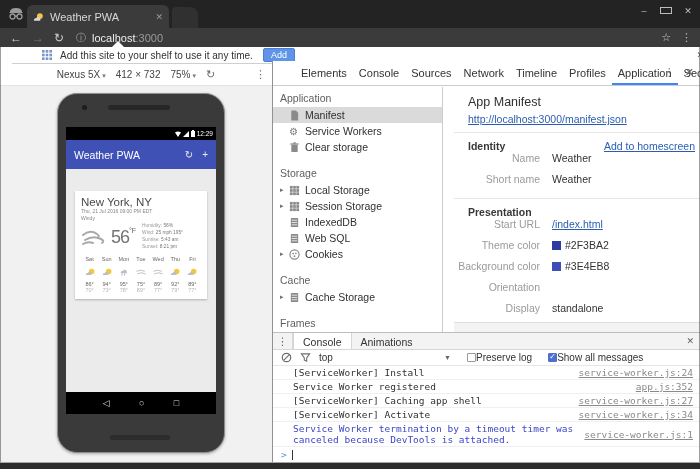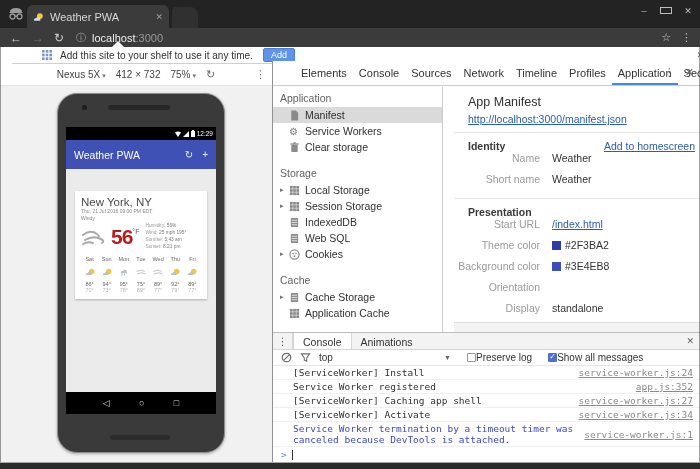--- a/index.html
+++ b/index.html
@@ -48,21 +48,21 @@
   .statusbar { height:13px; background:#000; color:#fff; display:flex; align-items:center; justify-content:flex-end; gap:2px; padding-right:3px; }
   .st-time { font-size:6.5px; }
   .appbar { height:29px; background:#3f51b5; color:#fff; display:flex; align-items:center; padding:0 8px; }
   .appbar-title { font-size:10.5px; flex:1; }
   .appbar-ic { margin-left:9px; font-size:10px; color:#e8eaf6; }
   .app-content { flex:1; position:relative; }
   .card { position:absolute; left:9px; right:9px; top:11px; background:#fff; box-shadow:0 1px 2px rgba(0,0,0,.25); padding:5px 6px 6px 6px;margin-top:11px; }
   .city { font-size:11.5px; color:#4a4a4a; }
   .date, .cond { font-size:5px; color:#888; line-height:1.3; }
   .current { display:flex; align-items:center; margin-top:2px; }
-  .cur-temp { font-size:21px; color:#b91c1c; line-height:1; letter-spacing:-1px;font-weight:bold; }
+  .cur-temp { font-size:18px; color:#737373; line-height:1; letter-spacing:-1px; }
   .cur-deg { font-size:7px; color:#5a5a5a; vertical-align:10px; }
   .cur-details { margin-left:6px; font-size:4.8px; color:#999; line-height:1.45; }
   .cur-details b { color:#777; font-weight:normal; }
   .forecast { display:flex; margin-top:5px; }
   .fday { flex:1; text-align:center; }
   .fday .d { font-size:5.5px; color:#666; }
   .fday .hi { font-size:5.5px; color:#666; margin-top:1px; }
   .fday .lo { font-size:5.5px; color:#b5b5b5; }
   .navbar { height:22px; background:#000; display:flex; align-items:center; justify-content:space-around; padding:0 22px; color:#dcdcdc; font-size:9px; }
 
@@ -451,37 +451,20 @@
       <div class="sitem">
         <span class="arrow">▸</span>
         <svg viewBox="0 0 12 12">
             <rect x="2" y="1" width="8" height="10" rx="1" fill="#8a8a8a"></rect>
             <line x1="3" y1="3.5" x2="9" y2="3.5" stroke="#fff" stroke-width="0.8"></line>
             <line x1="3" y1="6" x2="9" y2="6" stroke="#fff" stroke-width="0.8"></line>
             <line x1="3" y1="8.5" x2="9" y2="8.5" stroke="#fff" stroke-width="0.8"></line>
           </svg>
         <span>Cache Storage</span>
       </div>
-      <div class="sitem">
-        <span class="noarrow"></span>
-        <svg viewBox="0 0 12 12">
-            <g fill="#8a8a8a">
-              <rect x="1" y="1" width="3" height="3"></rect>
-              <rect x="4.5" y="1" width="3" height="3"></rect>
-              <rect x="8" y="1" width="3" height="3"></rect>
-              <rect x="1" y="4.5" width="3" height="3"></rect>
-              <rect x="4.5" y="4.5" width="3" height="3"></rect>
-              <rect x="8" y="4.5" width="3" height="3"></rect>
-              <rect x="1" y="8" width="3" height="3"></rect>
-              <rect x="4.5" y="8" width="3" height="3"></rect>
-              <rect x="8" y="8" width="3" height="3"></rect>
-            </g>
-          </svg>
-        <span>Application Cache</span>
-      </div>
       <div class="sec-gap"></div>
       <div class="sec-title">Frames</div>
 
     </div>
 
     <div class="dmain">
       <div class="am-title">App Manifest</div>
       <div class="am-url"><a class="lnk">http://localhost:3000/manifest.json</a></div>
       <div class="hr"></div>
       <div class="msec">

